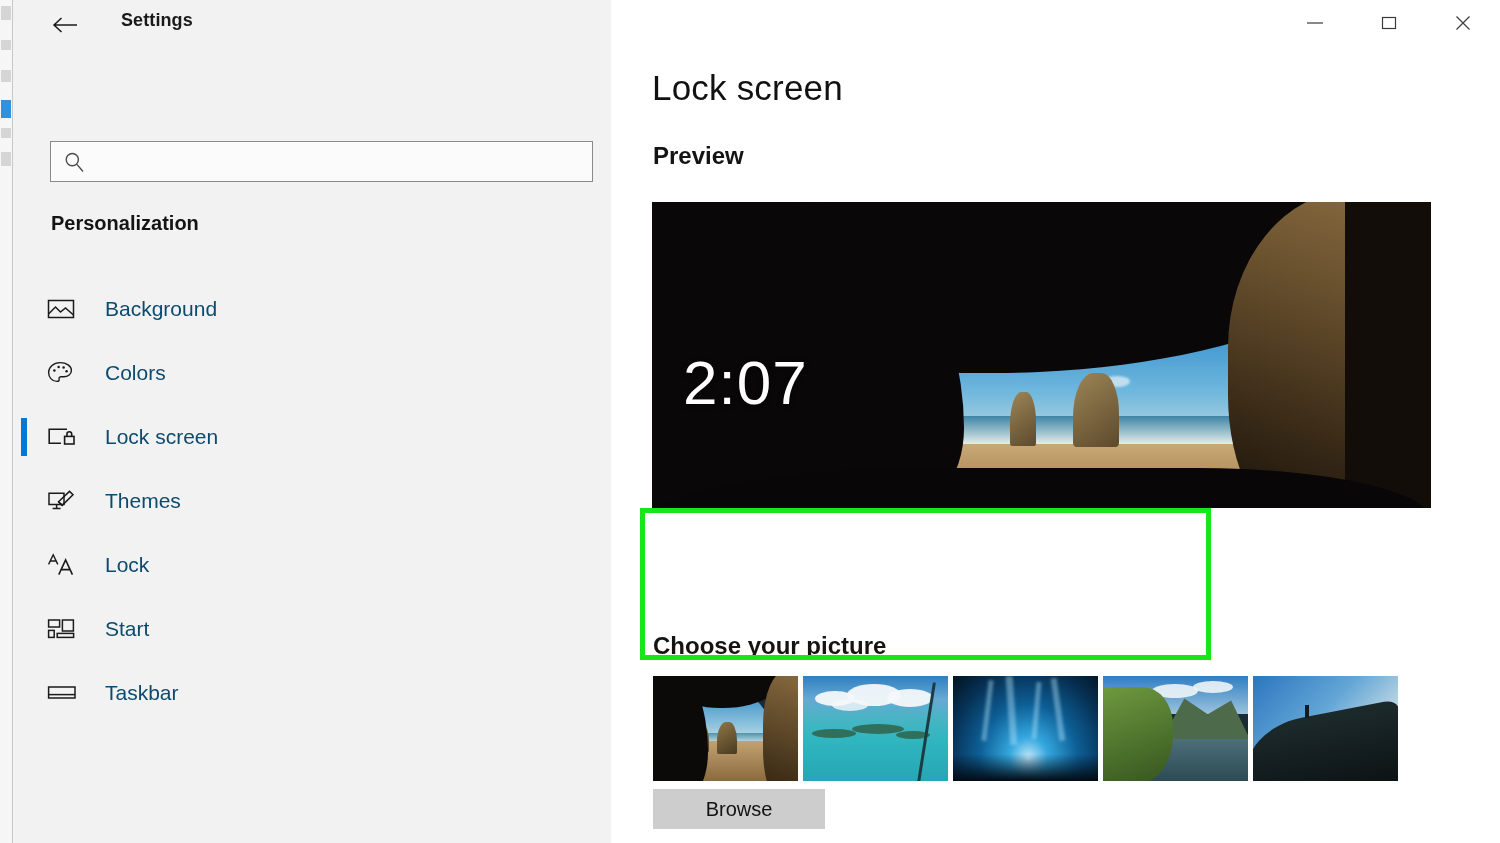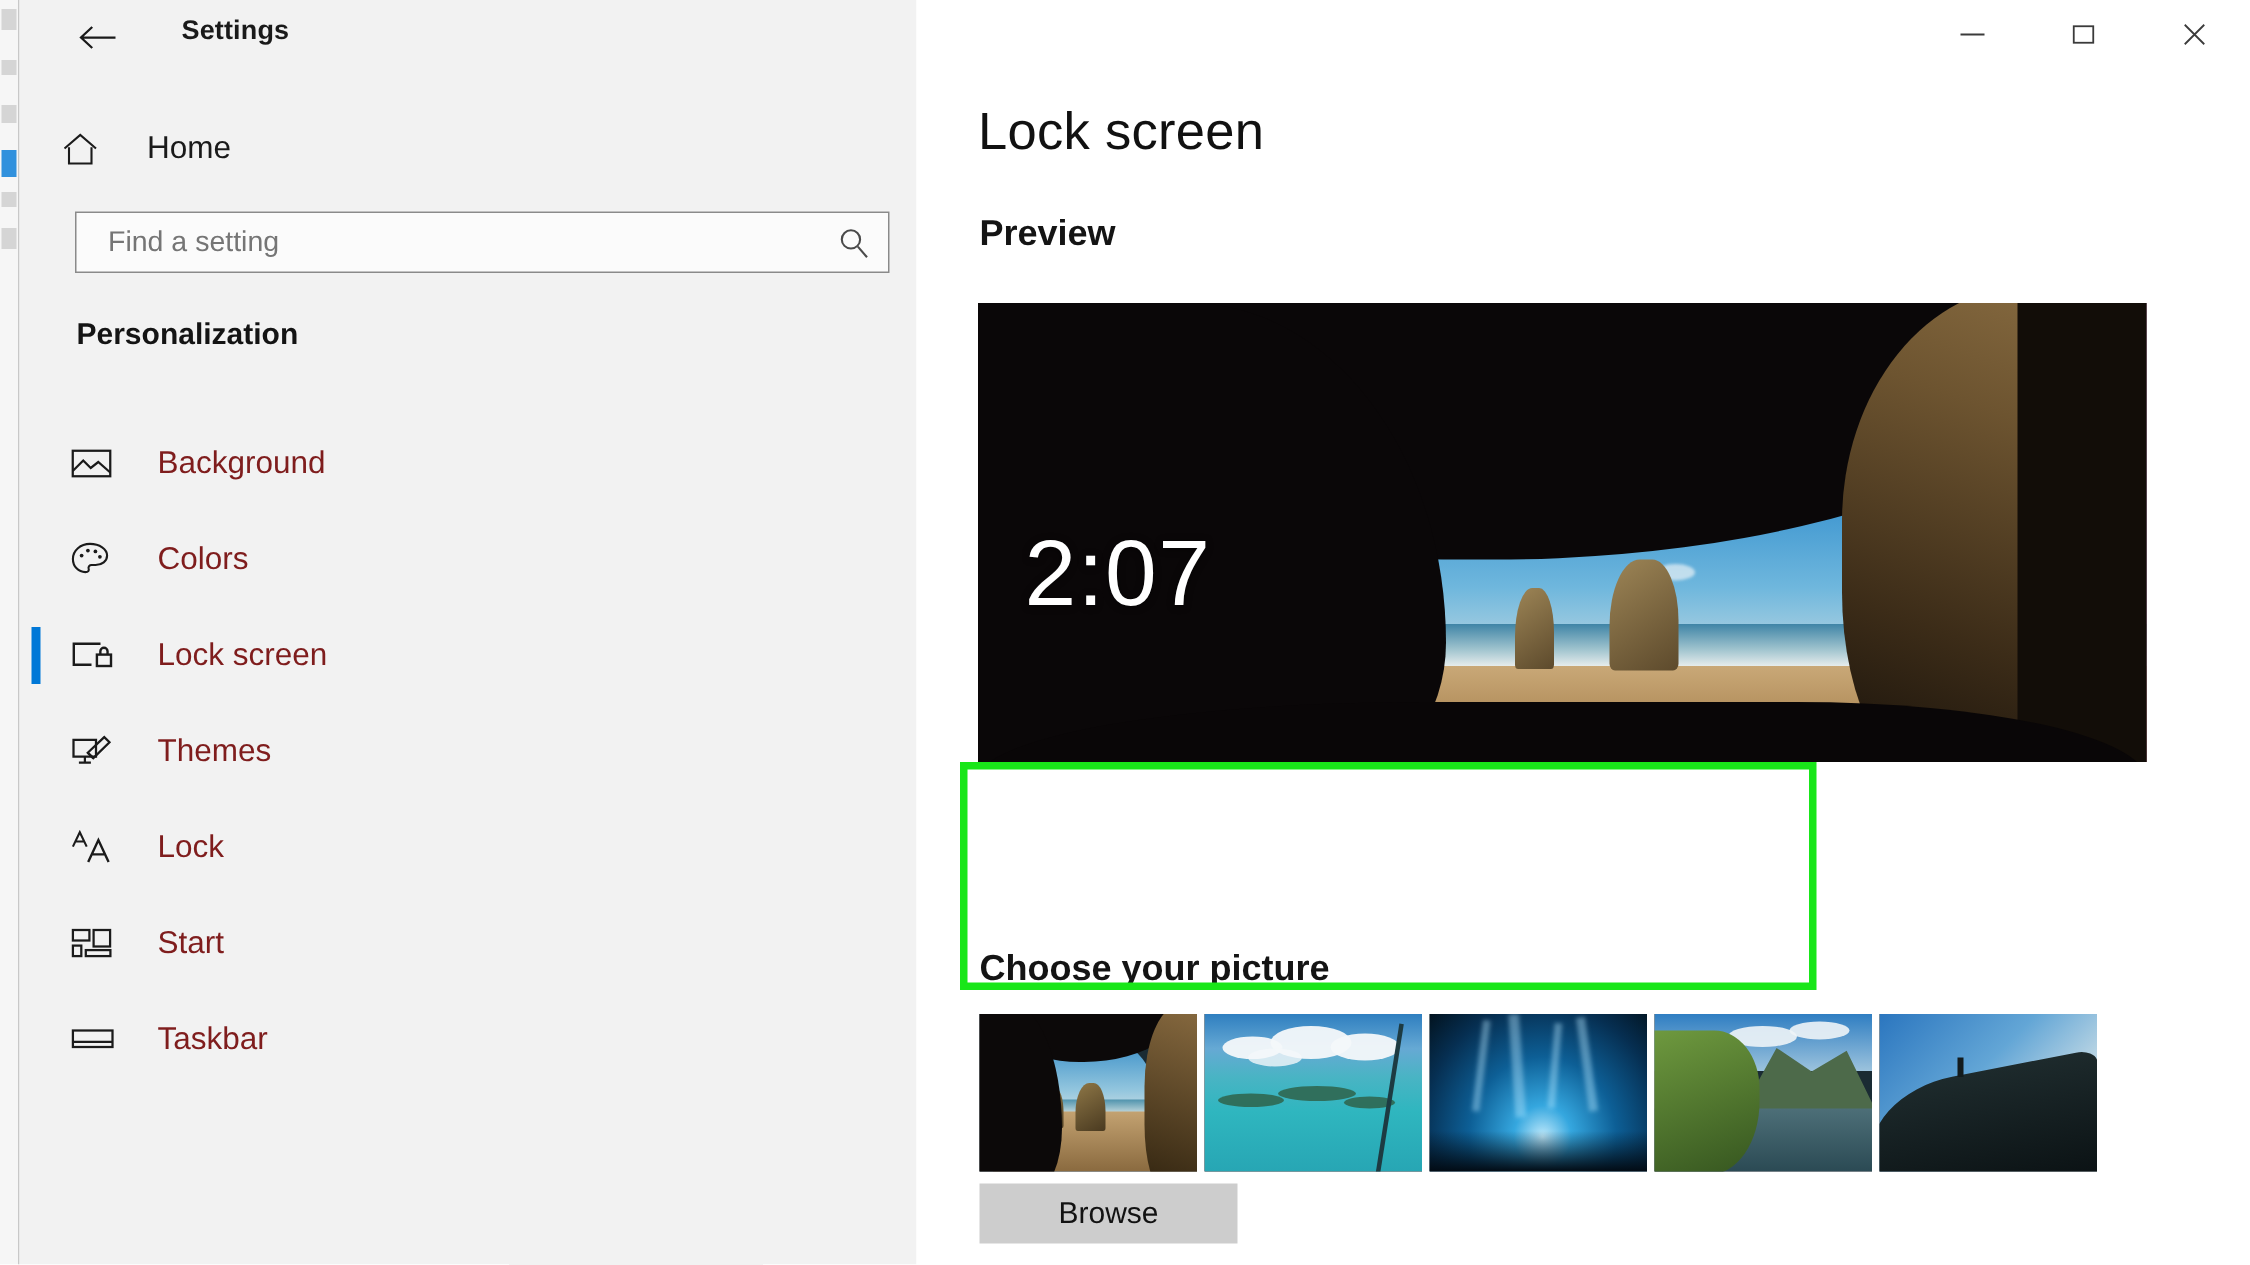--- a/index.html
+++ b/index.html
@@ -126,21 +126,21 @@
   }
   .nav-item.selected .nav-sel-bar { display: block; }
   .nav-icon {
     width: 46px;
     margin-left: 34px;
     display: flex; align-items: center; justify-content: flex-start;
     color: #1b1b1b;
   }
   .nav-label {
     font-size: 21px;
-    color: #7f1d1d;
+    color: #0c4a6e;
     margin-left: 12px;
   }
 
   
   .win-controls {
     position: absolute;
     right: 0; top: 0;
     height: 46px;
     display: flex;
   }
@@ -402,32 +402,22 @@
 
     <div class="titlebar-left">
       <div class="back-arrow">
         <svg width="26" height="20" viewBox="0 0 26 20" fill="none" stroke="#1a1a1a" stroke-width="1.5">
           <path d="M25 10 H2 M9.5 3 L2 10 L9.5 17"></path>
         </svg>
       </div>
       <div class="app-title">Settings</div>
     </div>
 
-    <div class="home-row">
-      <div class="home-icon">
-        <svg width="25" height="23" viewBox="0 0 25 23" fill="none" stroke="#1b1b1b" stroke-width="1.4">
-          <path d="M2 11 L12.5 2 L23 11"></path>
-          <path d="M5 10.2 V21 H20 V10.2"></path>
-        </svg>
-      </div>
-      <div class="home-label">Home</div>
-    </div>
 
     <div class="search-box">
-      <input class="search-input-text" type="text" placeholder="Find a setting" style="">
       <div class="search-icon">
         <svg width="22" height="22" viewBox="0 0 22 22" fill="none" stroke="#4a4a4a" stroke-width="1.4">
           <circle cx="9.3" cy="8.6" r="6.1"></circle>
           <path d="M13.9 13.4 L20 20.5"></path>
         </svg>
       </div>
     </div>
 
     <div class="section-header">Personalization</div>
 

